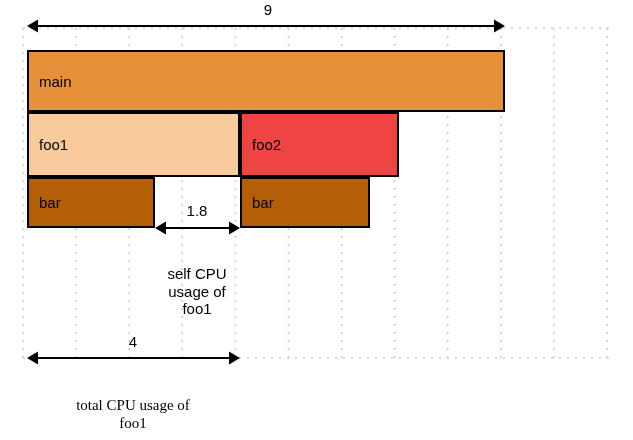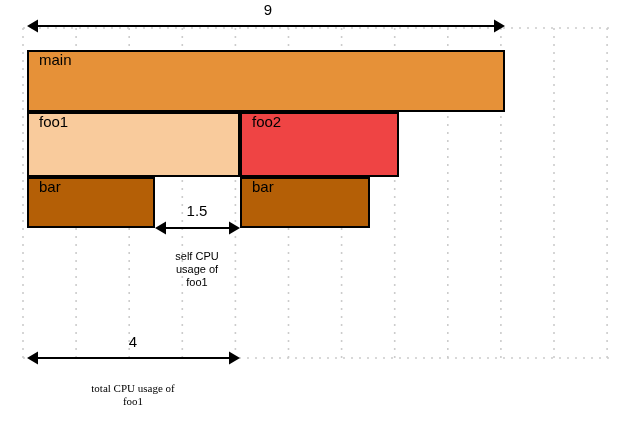--- a/index.html
+++ b/index.html
@@ -20,35 +20,37 @@
     left: 0;
     top: 0;
     width: 633px;
     height: 440px;
   }
   .frame-box {
     position: absolute;
     box-sizing: border-box;
     border: 2px solid #000000;
     display: flex;
+    align-items: center;
   }
   .frame-label {
     font-size: 15px;
     color: #000000;
     padding-left: 10px;
     line-height: 1;
     white-space: nowrap;
   }
   .measure-text {
     position: absolute;
-    font-size: 11px;
+    font-size: 15px;
     color: #000000;
     line-height: 1.18;
     text-align: center;
     white-space: pre-line;
+    margin-top: 15px;
   }
   .measure-num {
     position: absolute;
     font-size: 15px;
     color: #000000;
     line-height: 1;
     text-align: center;
     white-space: nowrap;
   }
 </style>
@@ -106,21 +108,21 @@
       <div class="frame-box" style="left: 27px; top: 177px; width: 128px; height: 51px; background: rgb(180, 95, 6); border-color: rgb(0, 0, 0);">
         <span class="frame-label">bar</span>
       </div>
       <div class="frame-box" style="left: 240px; top: 177px; width: 130px; height: 51px; background: rgb(180, 95, 6); border-color: rgb(0, 0, 0);">
         <span class="frame-label">bar</span>
       </div>
     </div>
 
   <div id="measure-labels">
       <div class="measure-num" style="left: 228px; top: 2px; width: 80px;">9</div>
-      <div class="measure-num" style="left: 157px; top: 203px; width: 80px;">1.5</div>
+      <div class="measure-num" style="left: 157px; top: 203px; width: 80px;">1.8</div>
       <div class="measure-text" style="left: 87px; top: 250px; width: 220px;">self CPU
 usage of
 foo1</div>
       <div class="measure-num" style="left: 93px; top: 334px; width: 80px;">4</div>
       <div class="measure-text" style="left: 23px; top: 382px; width: 220px; font-family: Liberation Serif, serif;">total CPU usage of
 foo1</div>
     </div>
 
 </div>
 

